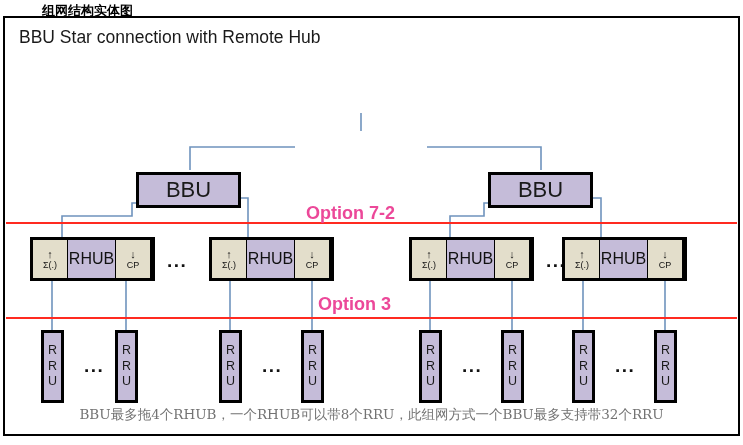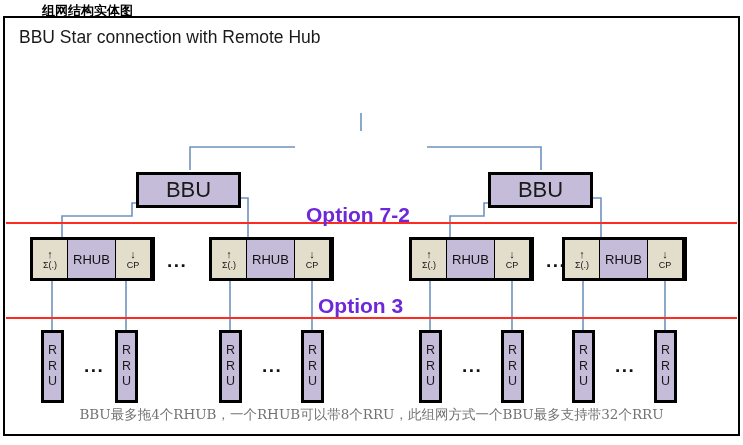--- a/index.html
+++ b/index.html
@@ -102,21 +102,21 @@
     align-items: center;
     justify-content: center;
     background: #e3decb;
     color: #111111;
     line-height: 1.0;
   }
   .rhub-cell.side { width: 34px; }
   .rhub-cell.mid {
     width: 47px;
     background: #c5bcd9;
-    font-size: 13px;
+    font-size: 16px;
     margin: 0 1px;
   }
   .rhub-arrow { font-size: 11px; }
   .rhub-sub   { font-size: 9px; margin-top: 1px; }
 
   
   .rru {
     position: absolute;
     box-sizing: border-box;
     width: 23px;
@@ -146,22 +146,22 @@
 
   
   .rule-red {
     position: absolute;
     height: 0;
     border-top: 2px solid #ff2a20;
     z-index: 4;
   }
   .option-label {
     position: absolute;
-    color: #6d28d9;
-    font-size: 21px;
+    color: #ec4899;
+    font-size: 18px;
     font-weight: bold;
     white-space: nowrap;
     z-index: 5;
   }
 
   
   #caption {
     position: absolute;
     left: 0;
     top: 406px;

